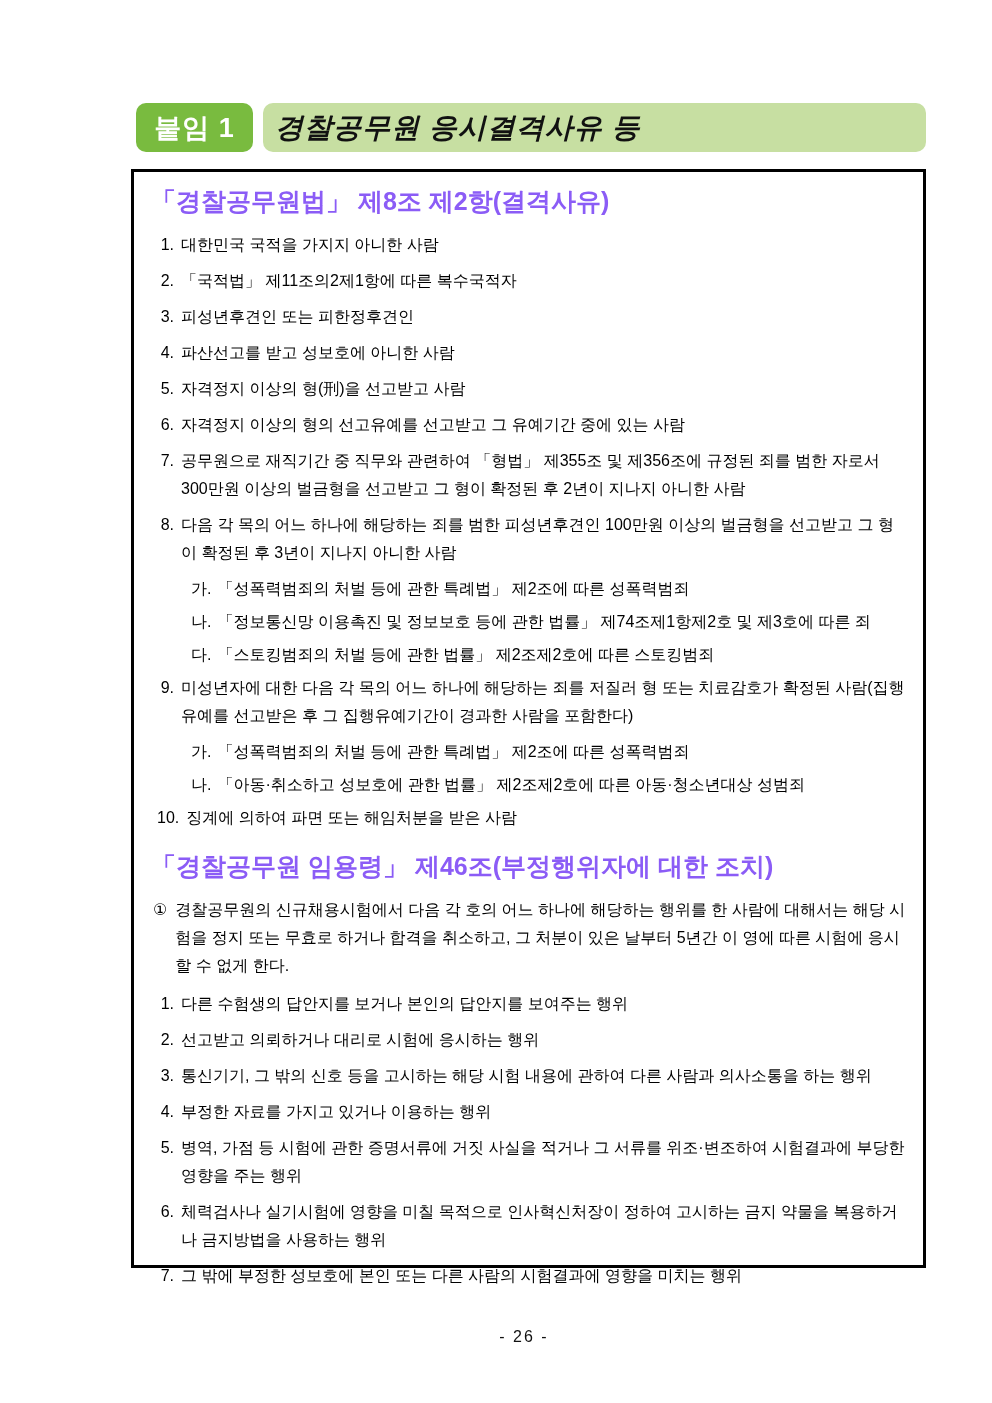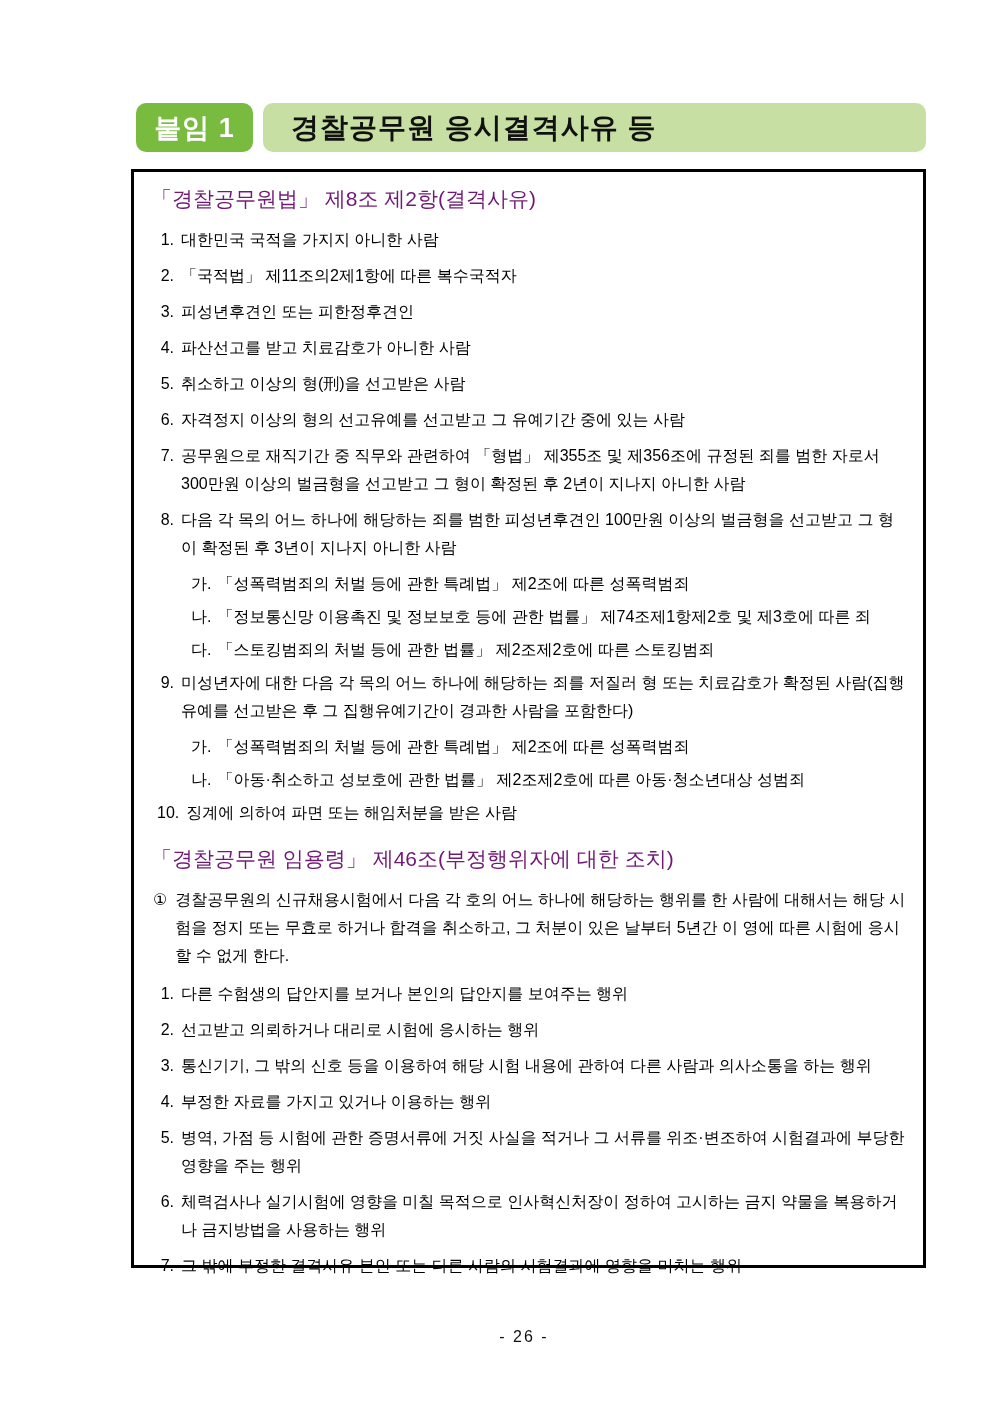--- a/index.html
+++ b/index.html
@@ -25,37 +25,38 @@
     display: flex; align-items: center; justify-content: center;
     font-size: 27px; font-weight: bold; color: #ffffff;
     letter-spacing: 1px;
   }
   .hdr-title {
     position: absolute;
     left: 235px; top: 103px;
     width: 663px; height: 49px;
     border-radius: 10px;
     display: flex; align-items: center;
-    padding-left: 28px;
+    padding-left: 12px;
     font-size: 28px; font-weight: bold; color: #111;
     letter-spacing: 1px;
+    font-style: italic;
   }
   
   .content-box {
     position: absolute;
     left: 103px; top: 169px;
     width: 795px; height: 1099px;
     border: 3px solid #000;
     background: #fff;
     padding: 11px 14px 0 17px;
   }
   .sec-heading {
-    font-size: 21px;
-    font-weight: normal;
-    color: #701a75;
+    font-size: 25px;
+    font-weight: bold;
+    color: #8b5cf6;
     margin: 2px 0 13px 0;
     letter-spacing: 0px;
   }
   .sec-heading.second { margin-top: 18px; }
   .item {
     display: flex;
     margin: 0 0 8px 6px;
     font-size: 16px;
     line-height: 28px;
     color: #000;
@@ -123,25 +124,25 @@
     <div class="item">
       <span class="num">2.</span>
       <span class="txt">「국적법」 제11조의2제1항에 따른 복수국적자</span>
     </div>
     <div class="item">
       <span class="num">3.</span>
       <span class="txt">피성년후견인 또는 피한정후견인</span>
     </div>
     <div class="item">
       <span class="num">4.</span>
-      <span class="txt">파산선고를 받고 치료감호가 아니한 사람</span>
+      <span class="txt">파산선고를 받고 성보호에 아니한 사람</span>
     </div>
     <div class="item">
       <span class="num">5.</span>
-      <span class="txt">취소하고 이상의 형(刑)을 선고받은 사람</span>
+      <span class="txt">자격정지 이상의 형(刑)을 선고받고 사람</span>
     </div>
     <div class="item">
       <span class="num">6.</span>
       <span class="txt">자격정지 이상의 형의 선고유예를 선고받고 그 유예기간 중에 있는 사람</span>
     </div>
     <div class="item">
       <span class="num">7.</span>
       <span class="txt">공무원으로 재직기간 중 직무와 관련하여 「형법」 제355조 및 제356조에 규정된 죄를 범한 자로서 300만원 이상의 벌금형을 선고받고 그 형이 확정된 후 2년이 지나지 아니한 사람</span>
     </div>
     <div class="item">
@@ -187,36 +188,36 @@
     <div class="item">
       <span class="num">1.</span>
       <span class="txt">다른 수험생의 답안지를 보거나 본인의 답안지를 보여주는 행위</span>
     </div>
     <div class="item">
       <span class="num">2.</span>
       <span class="txt">선고받고 의뢰하거나 대리로 시험에 응시하는 행위</span>
     </div>
     <div class="item">
       <span class="num">3.</span>
-      <span class="txt">통신기기, 그 밖의 신호 등을 이용하여 해당 시험 내용에 관하여 다른 사람과 의사소통을 하는 행위</span>
+      <span class="txt">통신기기, 그 밖의 신호 등을 고시하는 해당 시험 내용에 관하여 다른 사람과 의사소통을 하는 행위</span>
     </div>
     <div class="item">
       <span class="num">4.</span>
       <span class="txt">부정한 자료를 가지고 있거나 이용하는 행위</span>
     </div>
     <div class="item">
       <span class="num">5.</span>
       <span class="txt">병역, 가점 등 시험에 관한 증명서류에 거짓 사실을 적거나 그 서류를 위조·변조하여 시험결과에 부당한 영향을 주는 행위</span>
     </div>
     <div class="item">
       <span class="num">6.</span>
       <span class="txt">체력검사나 실기시험에 영향을 미칠 목적으로 인사혁신처장이 정하여 고시하는 금지 약물을 복용하거나 금지방법을 사용하는 행위</span>
     </div>
     <div class="item">
       <span class="num">7.</span>
-      <span class="txt">그 밖에 부정한 결격사유 본인 또는 다른 사람의 시험결과에 영향을 미치는 행위</span>
+      <span class="txt">그 밖에 부정한 성보호에 본인 또는 다른 사람의 시험결과에 영향을 미치는 행위</span>
     </div>
 
   </div>
 
   <div class="page-num">- 26 -</div>
 
 </div>
 
 </body></html>

